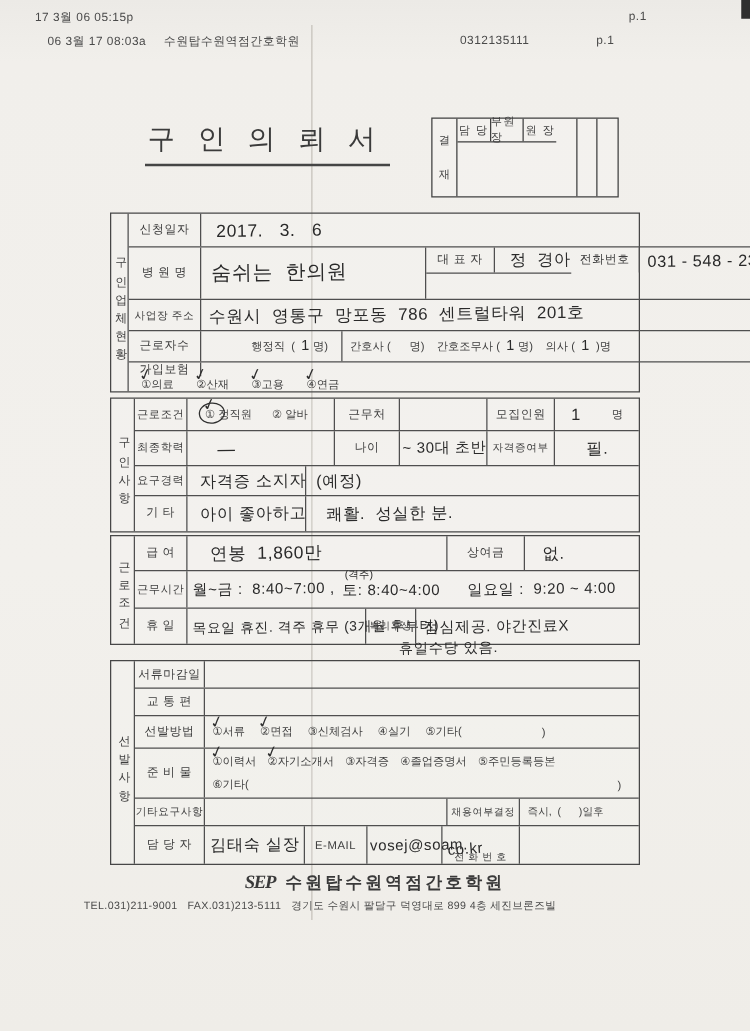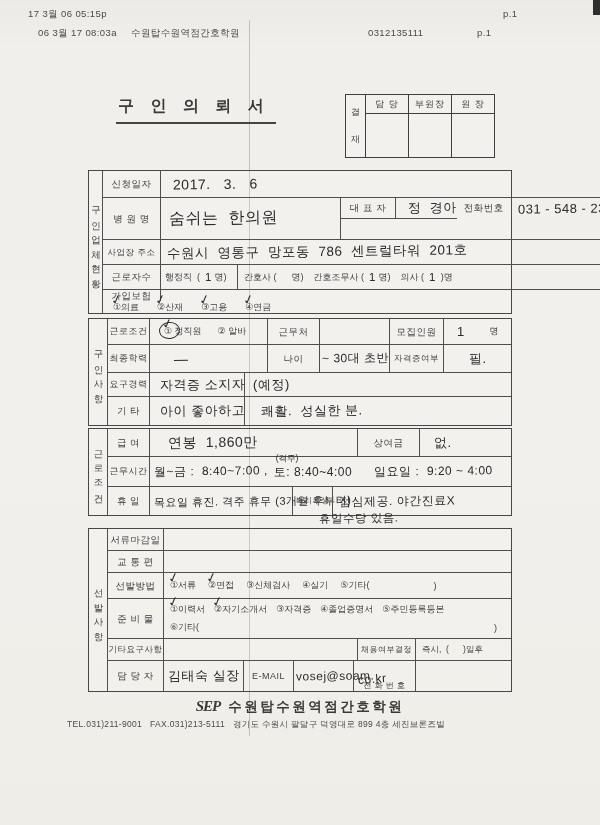--- a/index.html
+++ b/index.html
@@ -11,29 +11,29 @@
     color:#444; overflow:hidden;
   }
   .pre { white-space:pre; }
   
   .fax { position:absolute; font-size:9.5px; color:#4a4a4a; letter-spacing:.4px; }
   .vline { position:absolute; left:249px; top:20px; height:716px; width:1px; background:#c5c1ba; }
   .smudge { position:absolute; right:0; top:0; width:7px; height:15px; background:#2f2f2f; }
   
   .title {
     position:absolute; left:116px; top:96px;
-    font-size:16px; font-weight:bold; color:#3b3b3b; letter-spacing:6px;
+    font-size:22px; font-weight:normal; color:#3b3b3b; letter-spacing:6px;
     border-bottom:2.5px solid #454545; padding:0 6px 5px 2px; white-space:pre;
   }
   
   .approval { position:absolute; left:345px; top:94px; width:150px; height:64px;
     border:1.5px solid #3f3f3f; display:flex; background:rgba(255,255,255,.15); }
   .ap-side { width:20px; border-right:1px solid #3f3f3f; display:flex; flex-direction:column;
     align-items:center; justify-content:space-around; font-size:9px; color:#3f3f3f; padding:4px 0; }
-  .ap-main { flex:1; display:flex; flex-direction:column; }
+  .ap-main { flex:1; display:flex; }
   .ap-head { display:flex; border-bottom:1px solid #3f3f3f; height:19px; }
   .ap-head div { flex:1; border-right:1px solid #3f3f3f; font-size:9px; color:#3f3f3f;
     display:flex; align-items:center; justify-content:center; letter-spacing:1px; }
   .ap-head div:last-child, .ap-body div:last-child { border-right:none; }
   .ap-body { display:flex; flex:1; }
   .ap-body div { flex:1; border-right:1px solid #3f3f3f; }
   
   .sect { position:absolute; left:88px; width:424px; border:1.5px solid #474747;
     display:flex; background:rgba(255,255,255,.12); }
   .side { width:19px; border-right:1px solid #4f4f4f; display:flex;
@@ -141,21 +141,21 @@
         </div>
       </div>
       <div class="row" style="height:25px;">
         <div class="c lb" style="width:58px; font-size:8.5px;">사업장 주소</div>
         <div class="c grow" style="padding-left:6px;">
           <span class="hw pre" style="font-size:13.5px;">수원시  영통구  망포동  786  센트럴타워  201호</span>
         </div>
       </div>
       <div class="row" style="height:25px;">
         <div class="c lb" style="width:58px;">근로자수</div>
-        <div class="c" style="width:77px; padding-left:4px;">
+        <div class="c" style="width:77px; padding-left:4px;margin-left:36px;">
           <span class="pr pre">행정직  (  </span>
             <span class="hw hw-sm">1</span>
             <span class="pr pre"> 명)</span>
         </div>
         <div class="c grow" style="padding-left:6px;">
           <span class="pr pre">간호사 (      명)    간호조무사 (  </span>
             <span class="hw hw-sm">1</span>
             <span class="pr pre"> 명)    의사 (  </span>
             <span class="hw hw-sm">1</span>
             <span class="pr pre">  )명</span>

